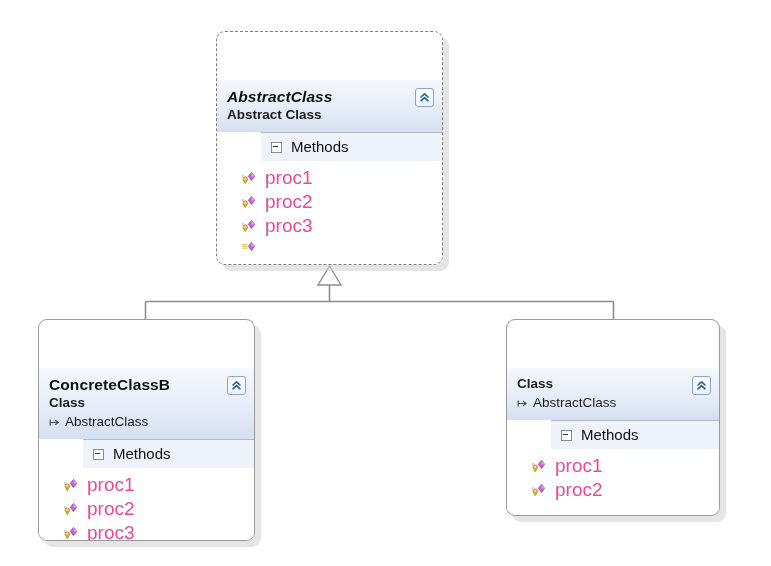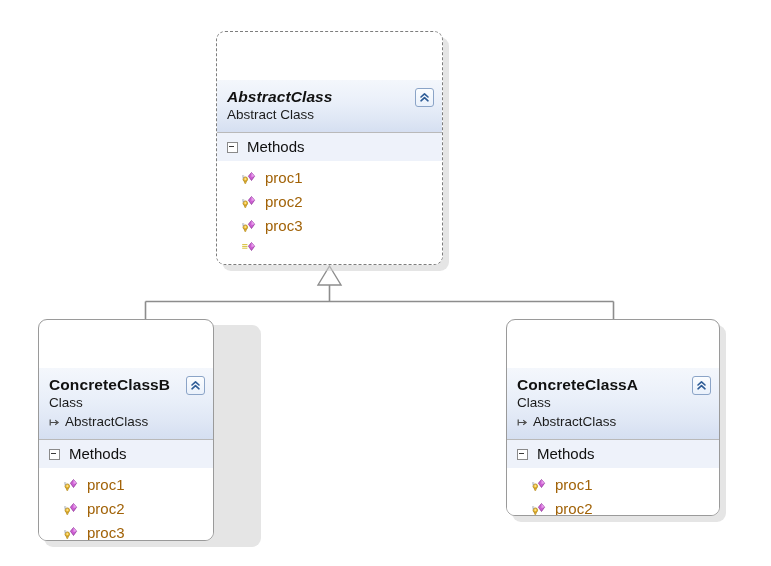--- a/index.html
+++ b/index.html
@@ -70,21 +70,21 @@
     letter-spacing: .1px;
   }
   .box-title.italic {
     font-style: italic;
     font-weight: bold;
   }
   .box-stereotype {
     font-size: 13.5px;
     color: #1b1b1b;
     line-height: 18px;
-    font-weight: normal;
+    font-weight: bold;
   }
   .box-base {
     font-size: 13.5px;
     color: #1b1b1b;
     line-height: 18px;
     display: flex;
     align-items: center;
     gap: 5px;
     margin-top: 1px;
   }
@@ -116,20 +116,21 @@
   .chevron-box svg { display: block; }
 
   
   .compartment-header {
     background: #eef2fa;
     border-top: 1px solid #b9b9b9;
     padding: 5px 10px 5px 10px;
     display: flex;
     align-items: center;
     gap: 9px;
+    margin-left: 44px;
   }
   .expander {
     width: 9px;
     height: 9px;
     border: 1px solid #8a8a8a;
     background: #ffffff;
     position: relative;
     flex: 0 0 auto;
   }
   .expander::after {
@@ -152,36 +153,36 @@
     padding: 5px 0 9px 0;
   }
   .member-row {
     display: flex;
     align-items: center;
     gap: 8px;
     padding: 2px 10px 2px 24px;
     line-height: 20px;
   }
   .member-name {
-    font-size: 15px;
-    color: #a16207;
+    font-size: 19px;
+    color: #ec4899;
     white-space: nowrap;
   }
   .member-icon {
     width: 16px;
     height: 16px;
     flex: 0 0 auto;
     position: relative;
   }
   .member-icon svg { display: block; }
 
   
   #abstract-class-box { left: 216px; top: 31px; width: 227px; height: 234px; }
   #abstract-class-shadow { left: 222px; top: 37px; width: 227px; height: 234px; }
-  #concrete-b-box { left: 38px; top: 319px; width: 176px; height: 222px; }
+  #concrete-b-box { left: 38px; top: 319px; width: 217px; height: 222px; }
   #concrete-b-shadow { left: 44px; top: 325px; width: 217px; height: 222px; }
   #concrete-a-box { left: 506px; top: 319px; width: 214px; height: 197px; }
   #concrete-a-shadow { left: 512px; top: 325px; width: 214px; height: 197px; }
 </style>
 </head>
 <body>
 
 <div id="canvas">
 
   <svg id="connectors" viewBox="0 0 771 566" width="771" height="566">
@@ -347,21 +348,20 @@
         </span>
         <span class="member-name">proc3</span>
       </div>
     </div>
   </div>
 
   <div class="box-shadow-layer" id="concrete-a-shadow"></div>
   <div class="class-box solid" id="concrete-a-box">
 
     <div class="box-header">
-      <div class="box-title">ConcreteClassA</div>
       <div class="box-stereotype">Class</div>
       <div class="box-base">
         <span class="base-arrow">
           <svg width="11" height="11" viewBox="0 0 11 11">
             <line x1="1.2" y1="2.6" x2="1.2" y2="8.4" stroke="#4a4a4a" stroke-width="1.2"></line>
             <line x1="1.2" y1="5.5" x2="8.4" y2="5.5" stroke="#4a4a4a" stroke-width="1.1"></line>
             <polyline points="6.2,3.2 9.2,5.5 6.2,7.8" fill="none" stroke="#4a4a4a" stroke-width="1.1"></polyline>
           </svg>
         </span>
         <span>AbstractClass</span>

